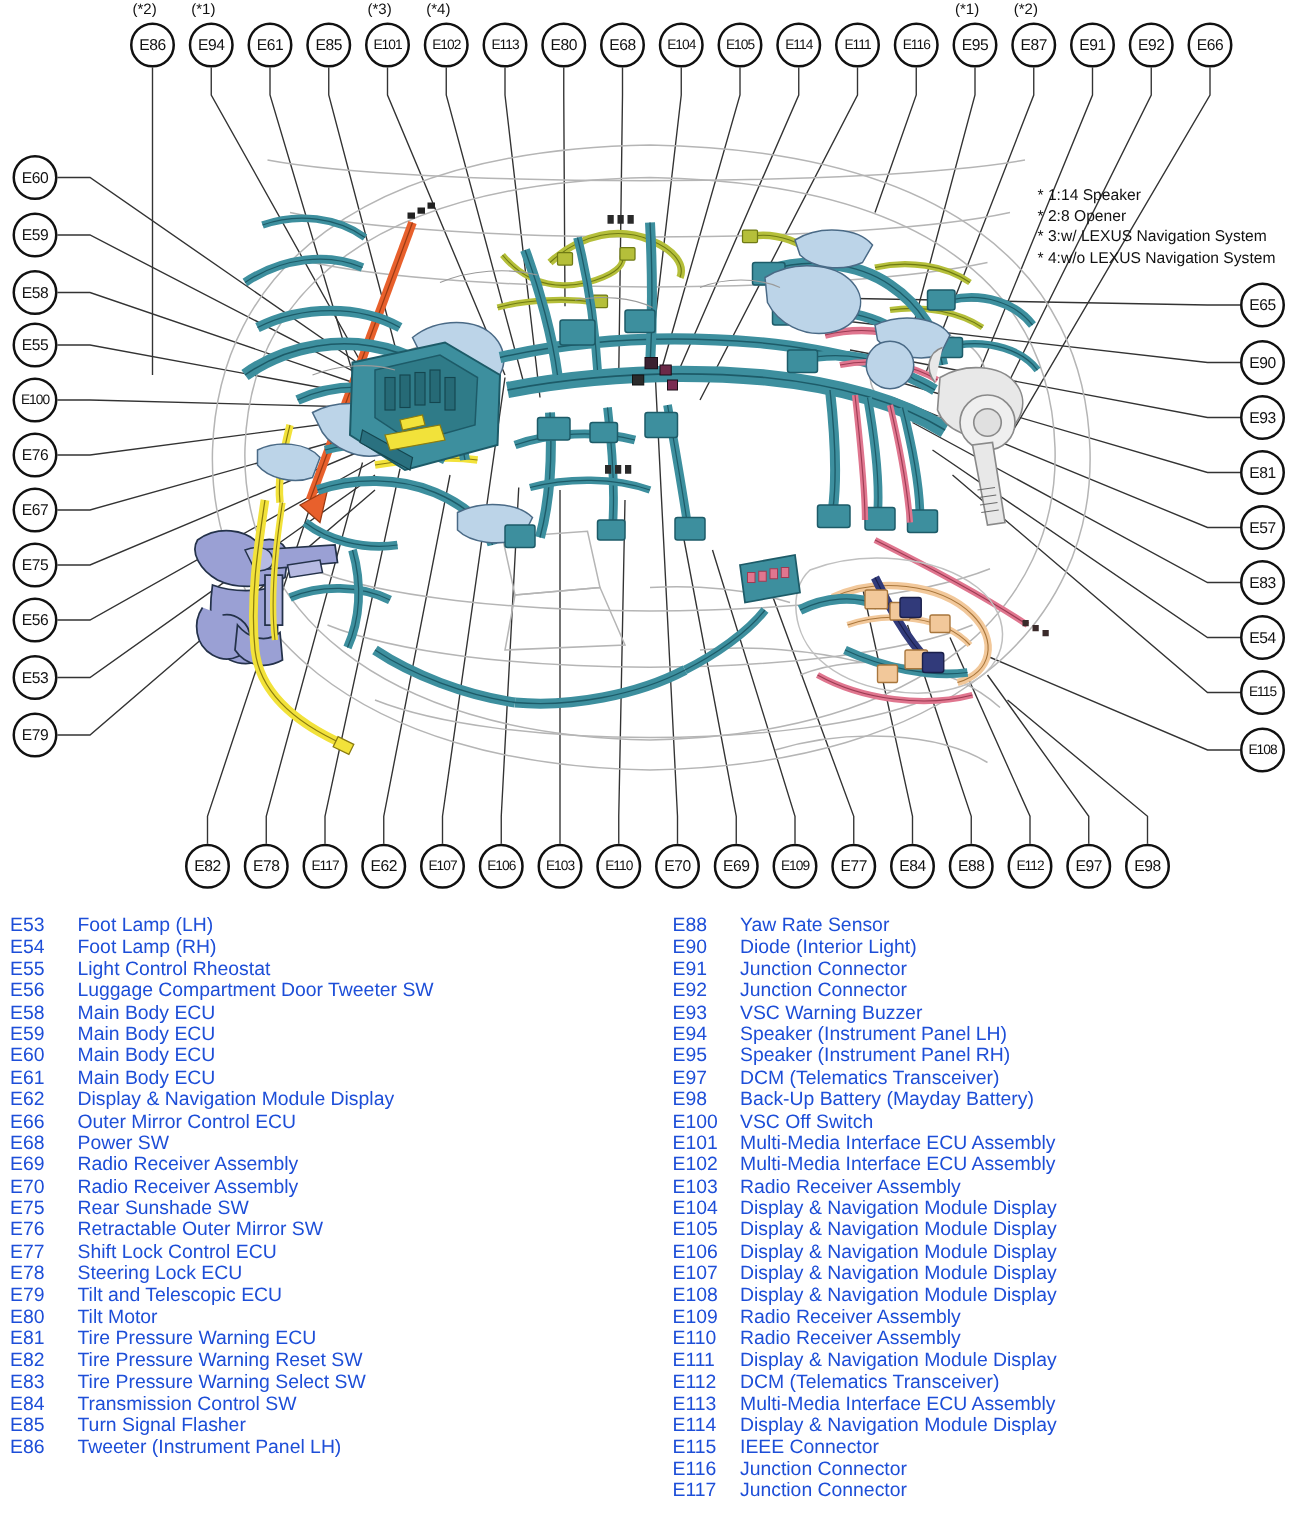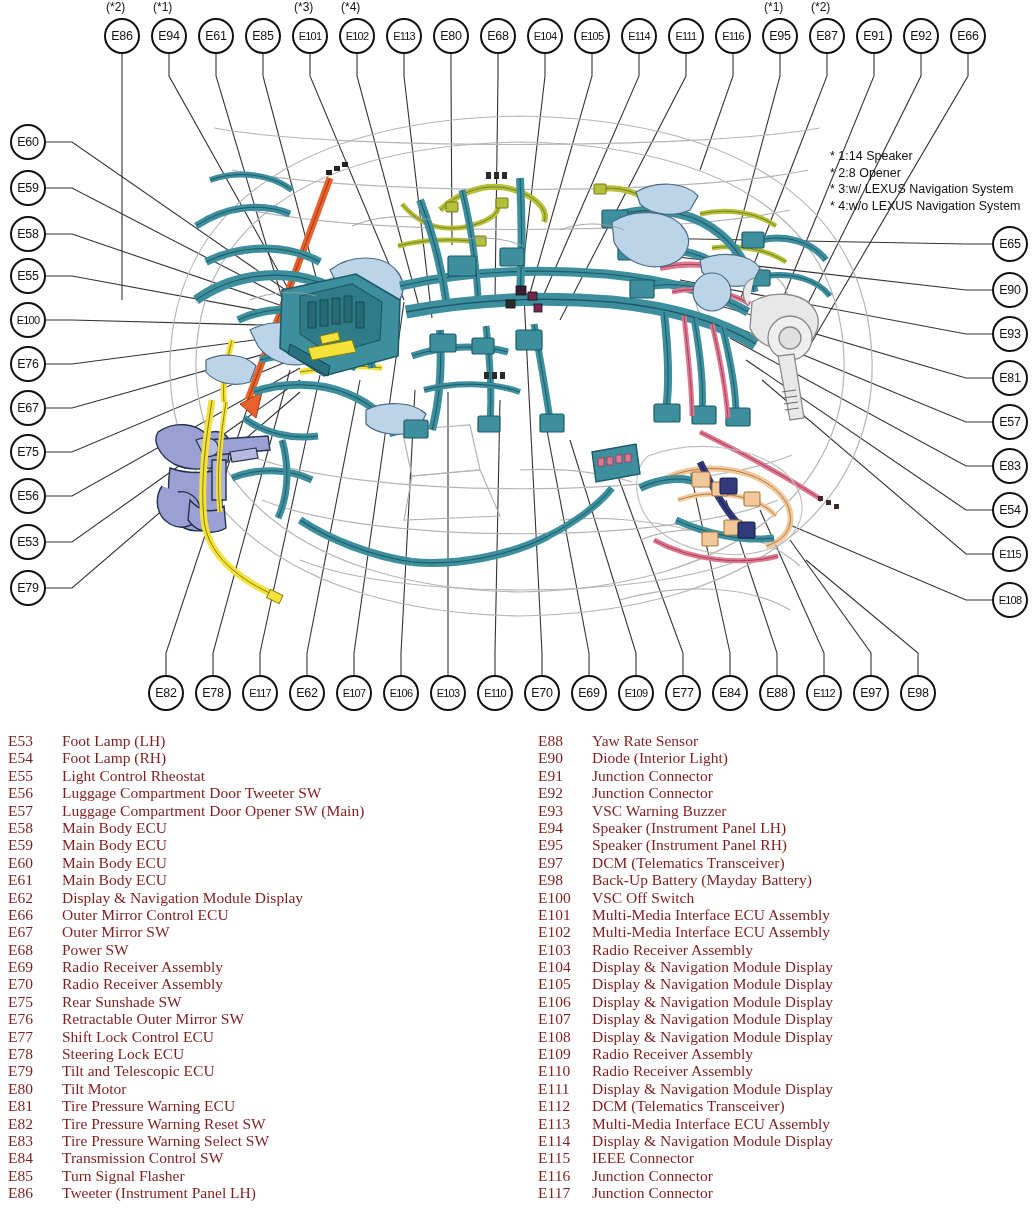--- a/index.html
+++ b/index.html
@@ -60,22 +60,21 @@
     width:1035px;height:499px;
   }
   .col{position:absolute;top:0;}
   .col.left{left:8px;width:520px;}
   .col.right{left:538px;width:497px;}
   .prow{
     height:17.4px;
     line-height:17.4px;
     font-size:15.5px;
     white-space:nowrap;
-    color:#7f1d1d;
-    font-family:Liberation Serif, serif;
+    color:#1d4ed8;
   }
   .pcode{
     display:inline-block;
     width:54px;
     vertical-align:top;
   }
   .pdesc{display:inline-block;vertical-align:top;}
 </style>
 </head>
 <body>
@@ -523,28 +522,26 @@
       <div class="callout wide" style="left: 992px; top: 536px;">E115</div>
       <div class="callout wide" style="left: 992px; top: 582px;">E108</div>
     </div>
 
   <div id="parts">
     <div class="col left" id="col-left">
         <div class="prow"><span class="pcode">E53</span><span class="pdesc">Foot Lamp (LH)</span></div>
         <div class="prow"><span class="pcode">E54</span><span class="pdesc">Foot Lamp (RH)</span></div>
         <div class="prow"><span class="pcode">E55</span><span class="pdesc">Light Control Rheostat</span></div>
         <div class="prow"><span class="pcode">E56</span><span class="pdesc">Luggage Compartment Door Tweeter SW</span></div>
-        <div class="prow"><span class="pcode">E57</span><span class="pdesc">Luggage Compartment Door Opener SW (Main)</span></div>
         <div class="prow"><span class="pcode">E58</span><span class="pdesc">Main Body ECU</span></div>
         <div class="prow"><span class="pcode">E59</span><span class="pdesc">Main Body ECU</span></div>
         <div class="prow"><span class="pcode">E60</span><span class="pdesc">Main Body ECU</span></div>
         <div class="prow"><span class="pcode">E61</span><span class="pdesc">Main Body ECU</span></div>
         <div class="prow"><span class="pcode">E62</span><span class="pdesc">Display &amp; Navigation Module Display</span></div>
         <div class="prow"><span class="pcode">E66</span><span class="pdesc">Outer Mirror Control ECU</span></div>
-        <div class="prow"><span class="pcode">E67</span><span class="pdesc">Outer Mirror SW</span></div>
         <div class="prow"><span class="pcode">E68</span><span class="pdesc">Power SW</span></div>
         <div class="prow"><span class="pcode">E69</span><span class="pdesc">Radio Receiver Assembly</span></div>
         <div class="prow"><span class="pcode">E70</span><span class="pdesc">Radio Receiver Assembly</span></div>
         <div class="prow"><span class="pcode">E75</span><span class="pdesc">Rear Sunshade SW</span></div>
         <div class="prow"><span class="pcode">E76</span><span class="pdesc">Retractable Outer Mirror SW</span></div>
         <div class="prow"><span class="pcode">E77</span><span class="pdesc">Shift Lock Control ECU</span></div>
         <div class="prow"><span class="pcode">E78</span><span class="pdesc">Steering Lock ECU</span></div>
         <div class="prow"><span class="pcode">E79</span><span class="pdesc">Tilt and Telescopic ECU</span></div>
         <div class="prow"><span class="pcode">E80</span><span class="pdesc">Tilt Motor</span></div>
         <div class="prow"><span class="pcode">E81</span><span class="pdesc">Tire Pressure Warning ECU</span></div>

